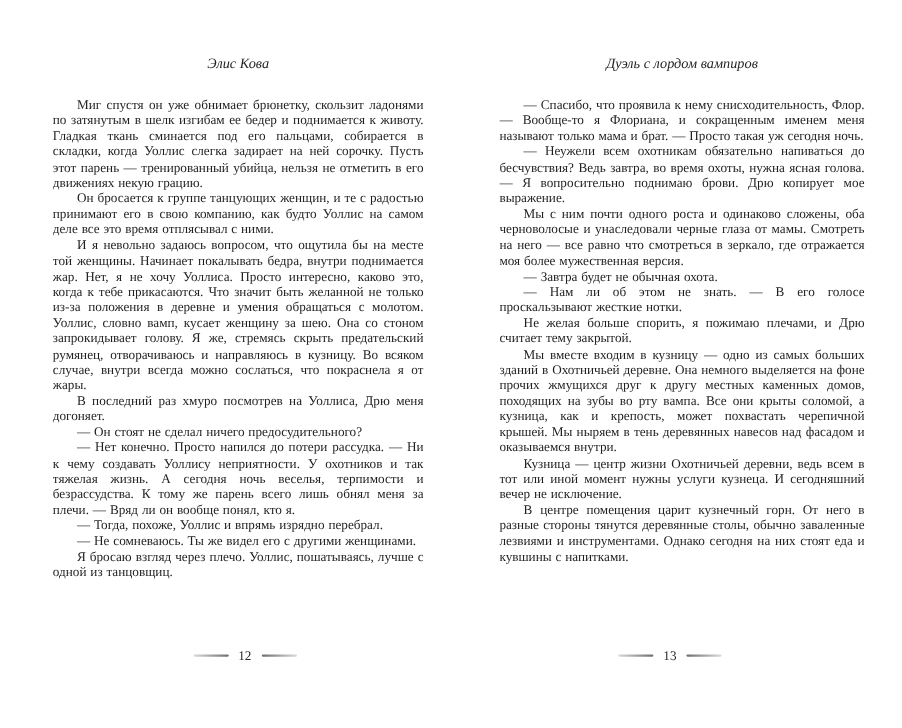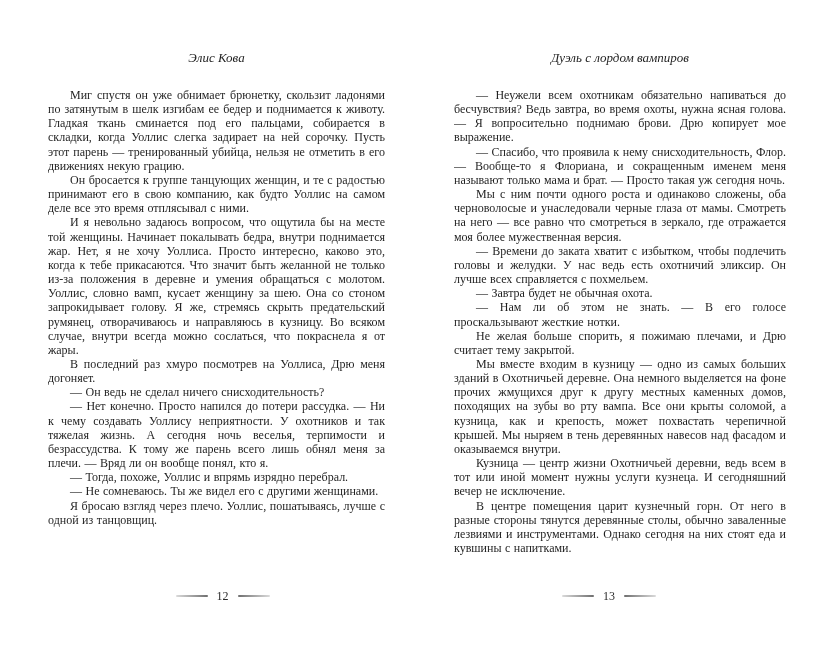--- a/index.html
+++ b/index.html
@@ -74,35 +74,34 @@
 
 <div class="spread">
 
   <div class="page page-left">
     <div class="running-header">Элис Кова</div>
     <div class="page-body">
       <p>Миг спустя он уже обнимает брюнетку, скользит ладонями по затянутым в шелк изгибам ее бедер и поднимается к животу. Гладкая ткань сминается под его пальцами, собирается в складки, когда Уоллис слегка задирает на ней сорочку. Пусть этот парень — тренированный убийца, нельзя не отметить в его движениях некую грацию.</p>
       <p>Он бросается к группе танцующих женщин, и те с радостью принимают его в свою компанию, как будто Уоллис на самом деле все это время отплясывал с ними.</p>
       <p>И я невольно задаюсь вопросом, что ощутила бы на месте той женщины. Начинает покалывать бедра, внутри поднимается жар. Нет, я не хочу Уоллиса. Просто интересно, каково это, когда к тебе прикасаются. Что значит быть желанной не только из-за положения в деревне и умения обращаться с молотом. Уоллис, словно вамп, кусает женщину за шею. Она со стоном запрокидывает голову. Я же, стремясь скрыть предательский румянец, отворачиваюсь и направляюсь в кузницу. Во всяком случае, внутри всегда можно сослаться, что покраснела я от жары.</p>
       <p>В последний раз хмуро посмотрев на Уоллиса, Дрю меня догоняет.</p>
-      <p>— Он ведь не сделал ничего снисходительность?</p>
+      <p>— Он стоят не сделал ничего предосудительного?</p>
       <p>— Нет конечно. Просто напился до потери рассудка. — Ни к чему создавать Уоллису неприятности. У охотников и так тяжелая жизнь. А сегодня ночь веселья, терпимости и безрассудства. К тому же парень всего лишь обнял меня за плечи. — Вряд ли он вообще понял, кто я.</p>
       <p>— Тогда, похоже, Уоллис и впрямь изрядно перебрал.</p>
       <p>— Не сомневаюсь. Ты же видел его с другими женщинами.</p>
       <p>Я бросаю взгляд через плечо. Уоллис, пошатываясь, лучше с одной из танцовщиц.</p>
     </div>
   </div>
 
   <div class="page page-right">
     <div class="running-header">Дуэль с лордом вампиров</div>
     <div class="page-body">
+      <p>— Спасибо, что проявила к нему снисходительность, Флор. — Вообще-то я Флориана, и сокращенным именем меня называют только мама и брат. — Просто такая уж сегодня ночь.</p>
       <p>— Неужели всем охотникам обязательно напиваться до бесчувствия? Ведь завтра, во время охоты, нужна ясная голова. — Я вопросительно поднимаю брови. Дрю копирует мое выражение.</p>
-      <p>— Спасибо, что проявила к нему снисходительность, Флор. — Вообще-то я Флориана, и сокращенным именем меня называют только мама и брат. — Просто такая уж сегодня ночь.</p>
       <p>Мы с ним почти одного роста и одинаково сложены, оба черноволосые и унаследовали черные глаза от мамы. Смотреть на него — все равно что смотреться в зеркало, где отражается моя более мужественная версия.</p>
-      <p>— Времени до заката хватит с избытком, чтобы подлечить головы и желудки. У нас ведь есть охотничий эликсир. Он лучше всех справляется с похмельем.</p>
       <p>— Завтра будет не обычная охота.</p>
       <p>— Нам ли об этом не знать. — В его голосе проскальзывают жесткие нотки.</p>
       <p>Не желая больше спорить, я пожимаю плечами, и Дрю считает тему закрытой.</p>
       <p>Мы вместе входим в кузницу — одно из самых больших зданий в Охотничьей деревне. Она немного выделяется на фоне прочих жмущихся друг к другу местных каменных домов, походящих на зубы во рту вампа. Все они крыты соломой, а кузница, как и крепость, может похвастать черепичной крышей. Мы ныряем в тень деревянных навесов над фасадом и оказываемся внутри.</p>
       <p>Кузница — центр жизни Охотничьей деревни, ведь всем в тот или иной момент нужны услуги кузнеца. И сегодняшний вечер не исключение.</p>
       <p>В центре помещения царит кузнечный горн. От него в разные стороны тянутся деревянные столы, обычно заваленные лезвиями и инструментами. Однако сегодня на них стоят еда и кувшины с напитками.</p>
     </div>
   </div>
 
   <div class="page-footer footer-left">

